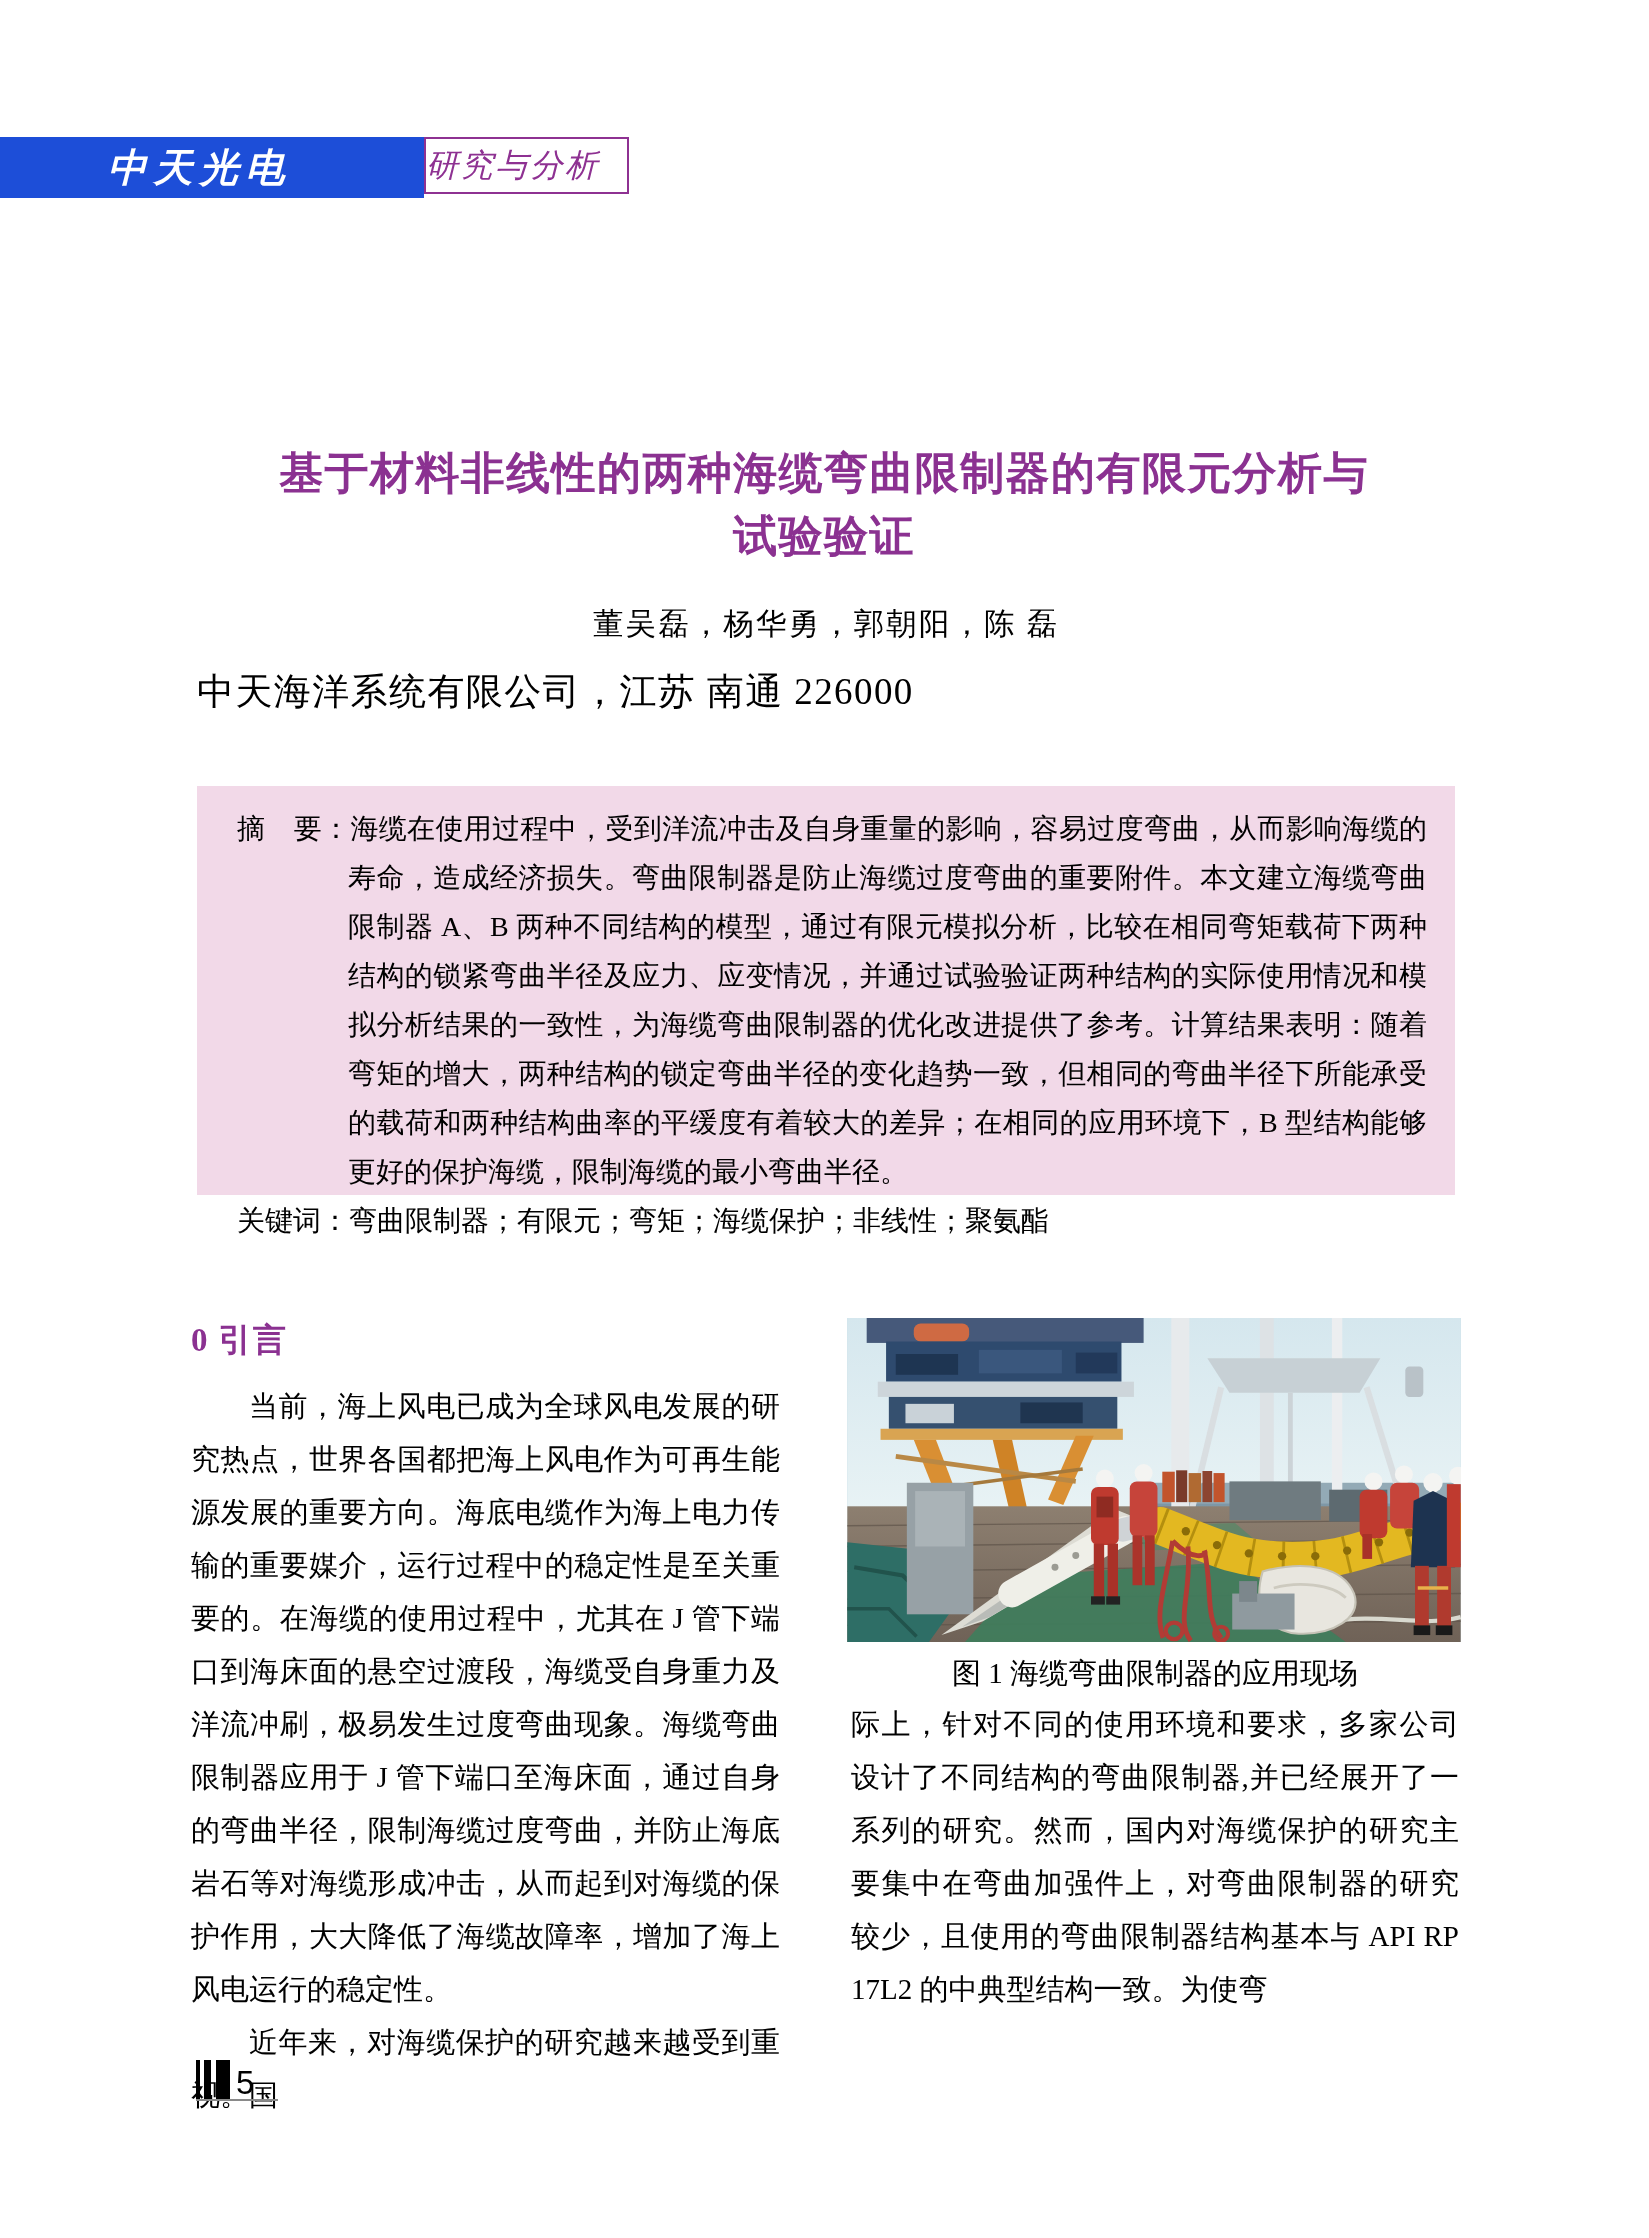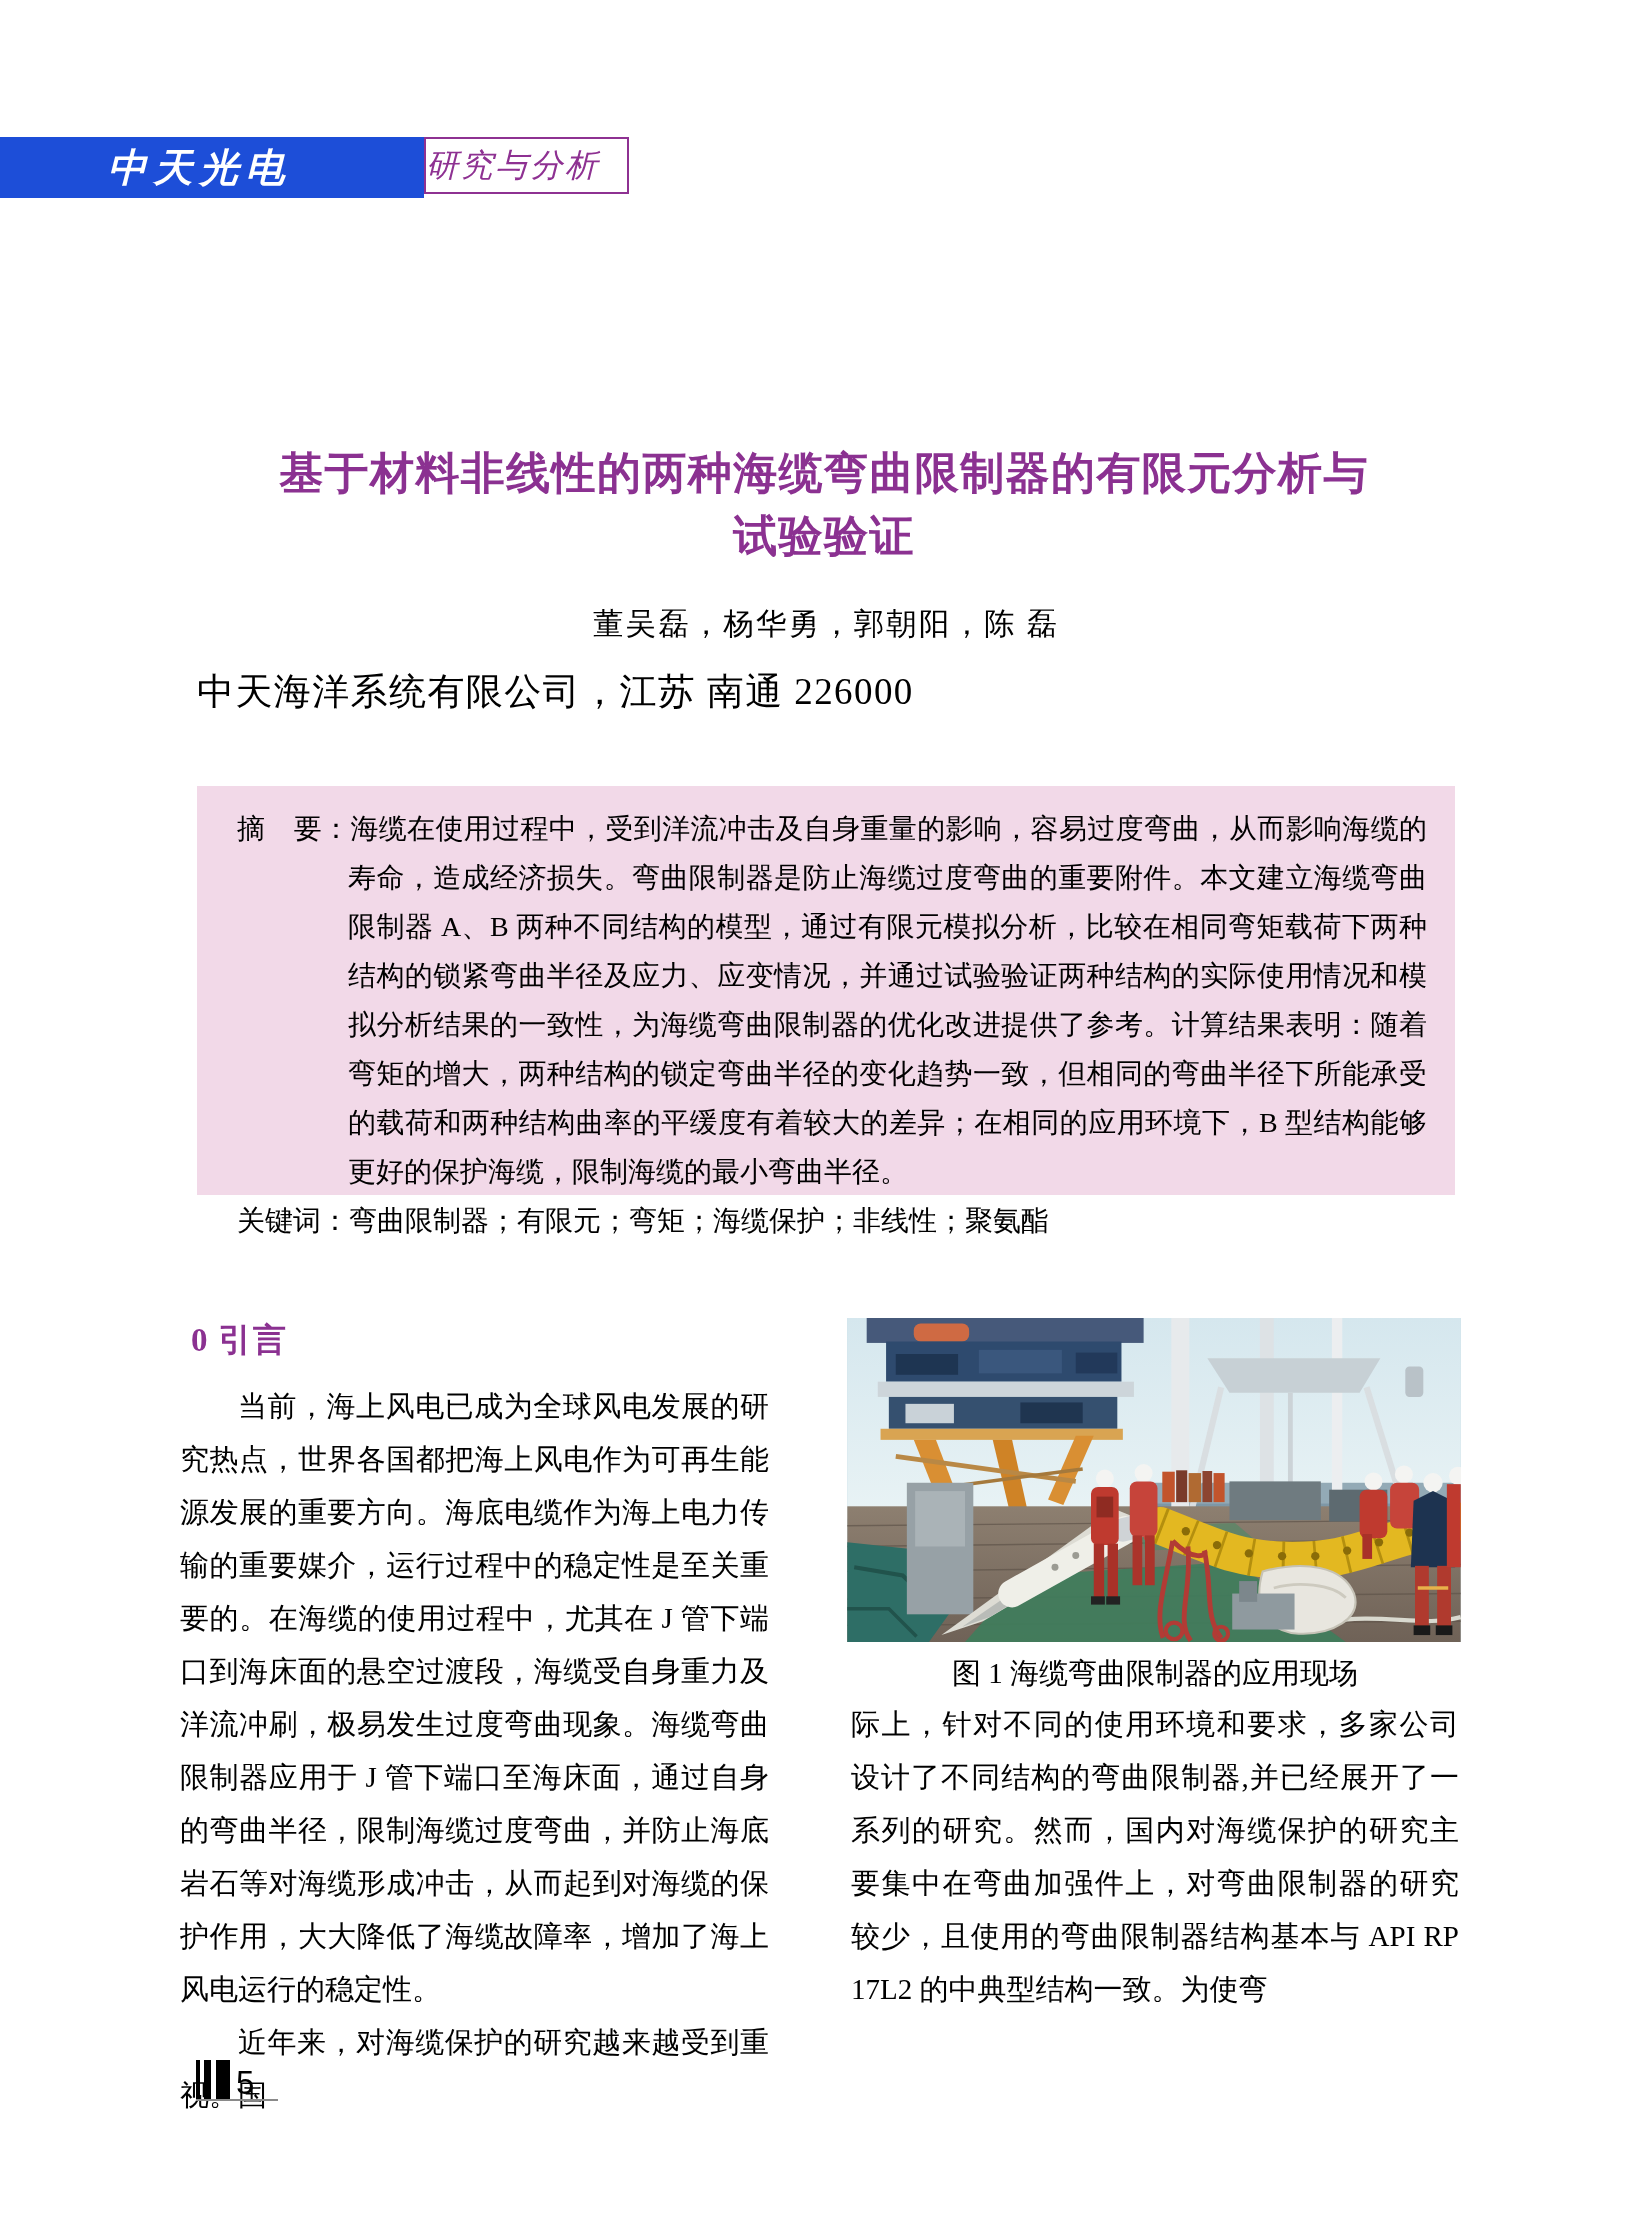--- a/index.html
+++ b/index.html
@@ -60,21 +60,21 @@
   }
   .abs-p { padding-left:111px; text-indent:-111px; text-align:justify; }
   .abs-kw { margin-top:0; }
   
   .sec-heading {
     position:absolute; left:191px; top:1318px;
     color:#8b3191; font-size:33px; font-weight:bold; letter-spacing:1.4px;
   }
   
   .col-left {
-    position:absolute; left:180px; top:1380px; width:589px;
+    position:absolute; left:191px; top:1380px; width:589px;
     font-size:29px; line-height:53px; text-align:justify;
   }
   .col-left p { text-indent:2em; }
   .col-right-text {
     position:absolute; left:851px; top:1698px; width:608px;
     font-size:29px; line-height:53px; text-align:justify;
   }
   
   .figure-photo {
     position:absolute; left:847px; top:1318px; width:614px; height:324px;

